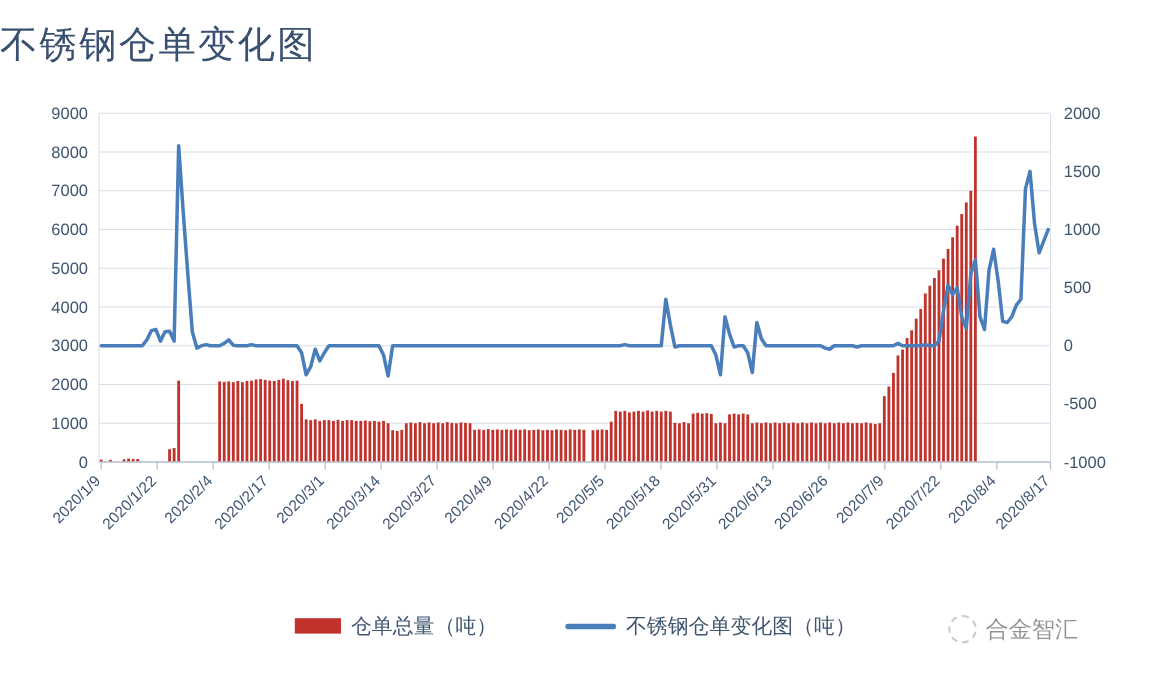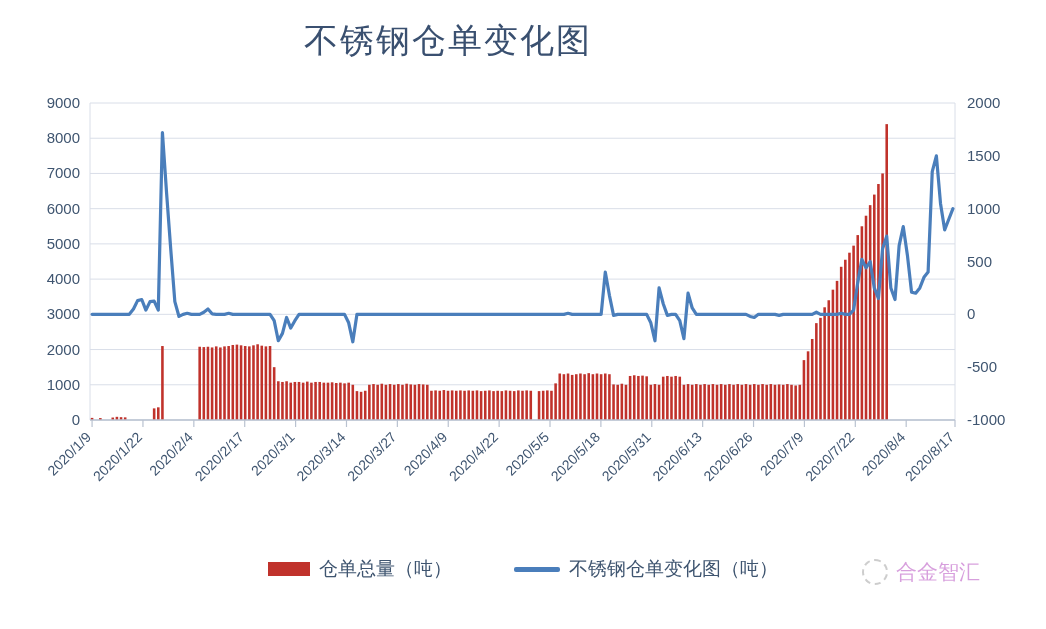--- a/index.html
+++ b/index.html
@@ -18,21 +18,20 @@
     position: absolute;
     left: 0; top: 0;
     width: 1046px;
     height: 629px;
   }
   .chart-title {
     position: absolute;
     left: 0;
     top: 18px;
     width: 896px;
-    text-align: center;
     font-size: 34px;
     color: #3a5070;
     letter-spacing: 2px;
     font-family: "Liberation Sans", "DejaVu Sans", sans-serif;
     white-space: nowrap;
   }
   svg.plot {
     position: absolute;
     left: 0;
     top: 0;
@@ -94,21 +93,21 @@
   }
   .watermark-logo {
     width: 26px;
     height: 26px;
     border: 2px dashed #8a8a8a;
     border-radius: 50%;
     box-sizing: border-box;
   }
   .watermark-text {
     font-size: 21px;
-    color: #a21caf;
+    color: #000000;
     white-space: nowrap;
     font-family: "Liberation Sans", "DejaVu Sans", sans-serif;
   }
 </style>
 </head>
 <body>
 
 <div id="chart-root">
 
   <div class="chart-title">不锈钢仓单变化图</div>

